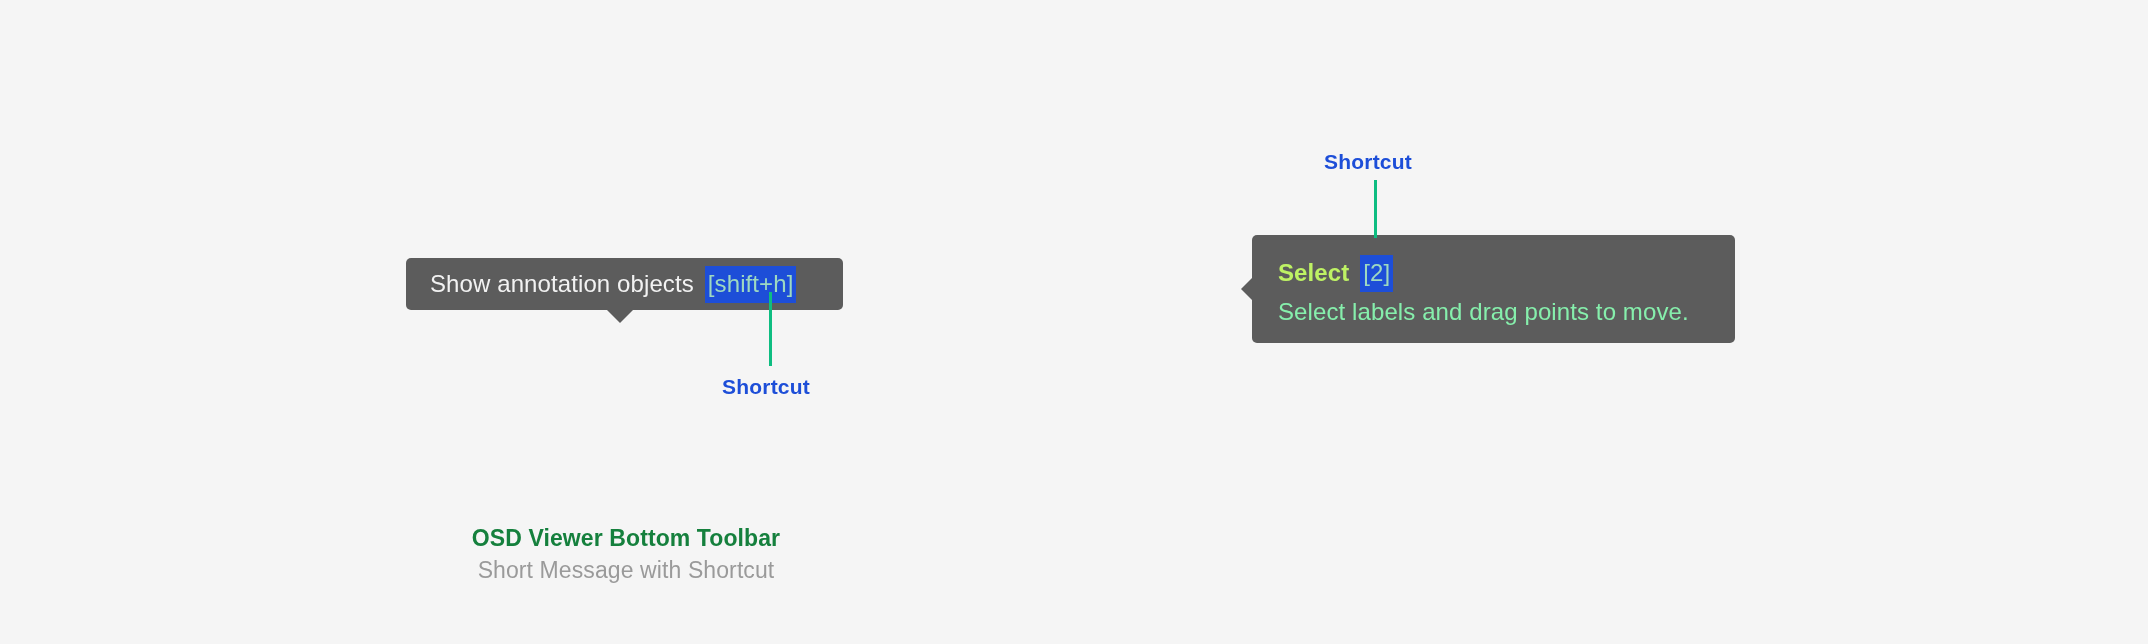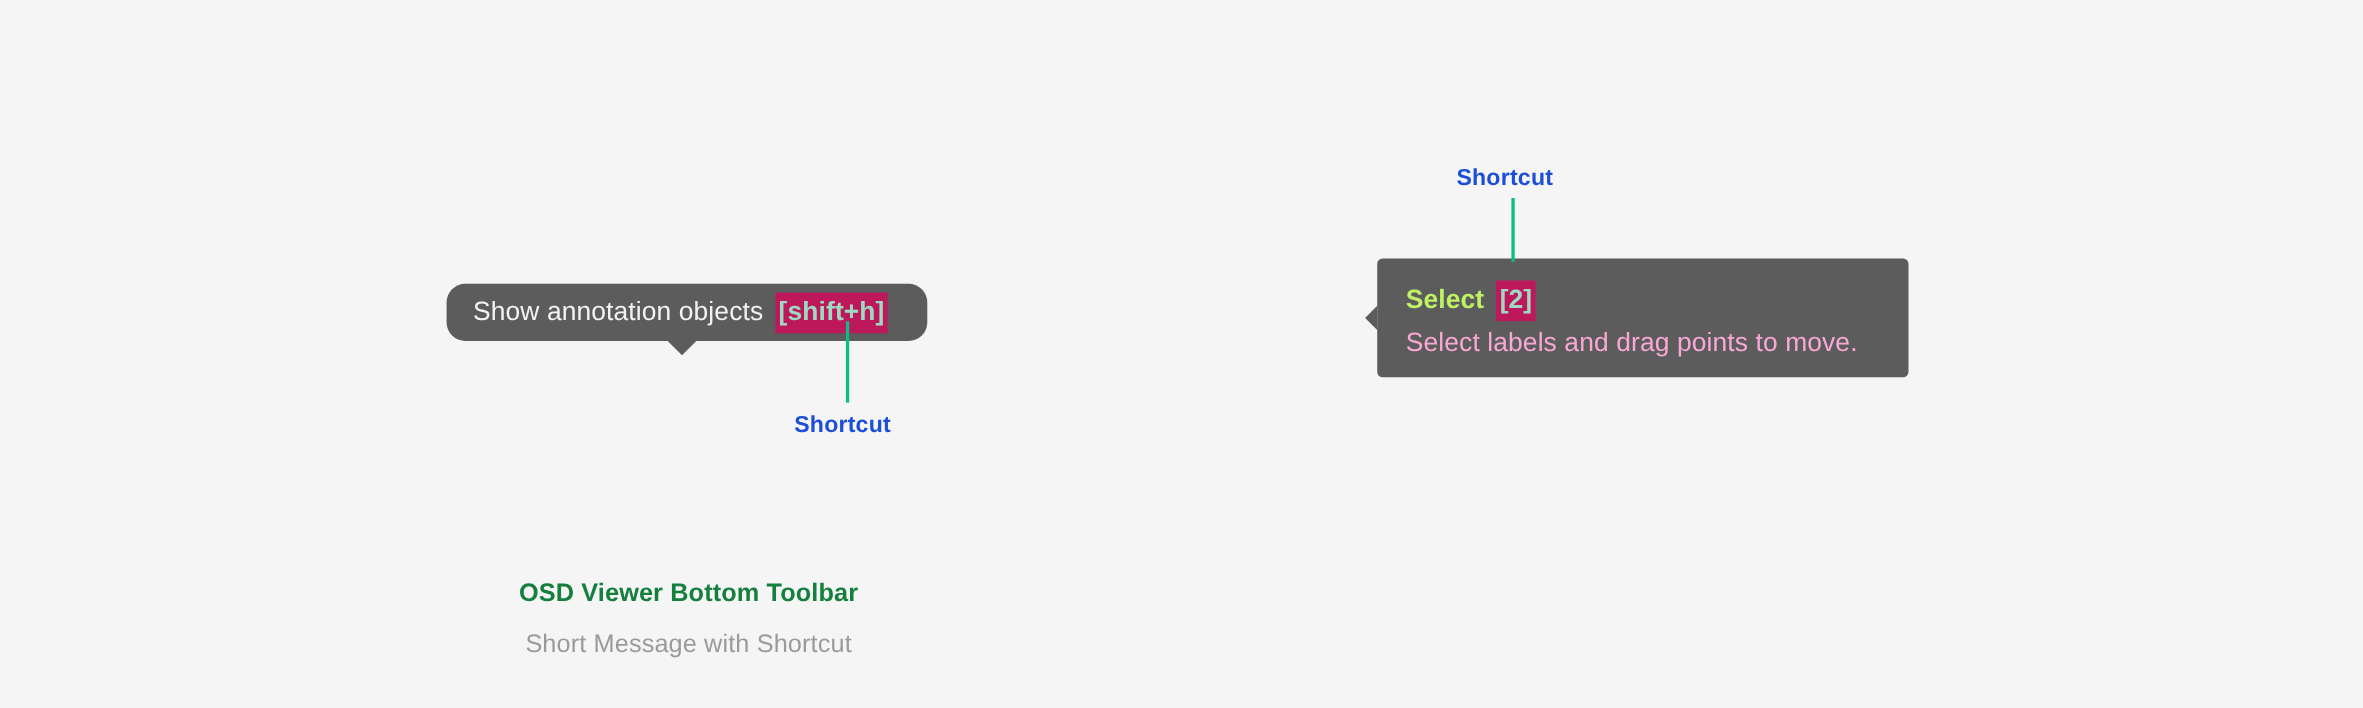--- a/index.html
+++ b/index.html
@@ -51,21 +51,20 @@
 
   
   #tt-bottom {
     left: 406px;
     top: 258px;
     width: 437px;
     height: 52px;
     display: flex;
     align-items: center;
     padding: 0 24px;
-    border-radius: 17px;
   }
   #tt-bottom .msg {
     font-size: 24px;
     font-weight: 400;
     letter-spacing: .1px;
     white-space: nowrap;
     color: #f2f2f2;
   }
 
   
@@ -84,32 +83,32 @@
   }
   #tt-side .title {
     font-size: 24px;
     font-weight: 700;
     color: #bef264;
     letter-spacing: .1px;
   }
   #tt-side .desc {
     font-size: 24px;
     font-weight: 400;
-    color: #f9a8d4;
+    color: #86efac;
     letter-spacing: .1px;
     white-space: nowrap;
   }
 
   
   .kbd {
     display: inline-block;
-    background: #be185d;
+    background: #1d4ed8;
     color: #9ed9c1;
     font-size: 24px;
-    font-weight: 700;
+    font-weight: 400;
     line-height: 1;
     padding: 6px 3px 7px;
     margin-left: 11px;
     letter-spacing: .1px;
     white-space: nowrap;
   }
 
   
   .callout-label {
     position: absolute;
@@ -143,21 +142,21 @@
     font-weight: 700;
     letter-spacing: .1px;
     line-height: 1.35;
   }
   .caption .cap-sub {
     font-size: 23px;
     color: #9a9a9a;
     font-weight: 400;
     letter-spacing: .1px;
     line-height: 1.35;
-    margin-top: 16px;
+    margin-top: 1px;
   }
   #cap-bottom { left: 366px; top: 523px; width: 520px; }
   #cap-side   { left: 1226px; top: 523px; width: 520px; }
 </style>
 </head>
 <body>
 
 <div id="stage">
 
   <div class="tooltip" id="tt-bottom">

